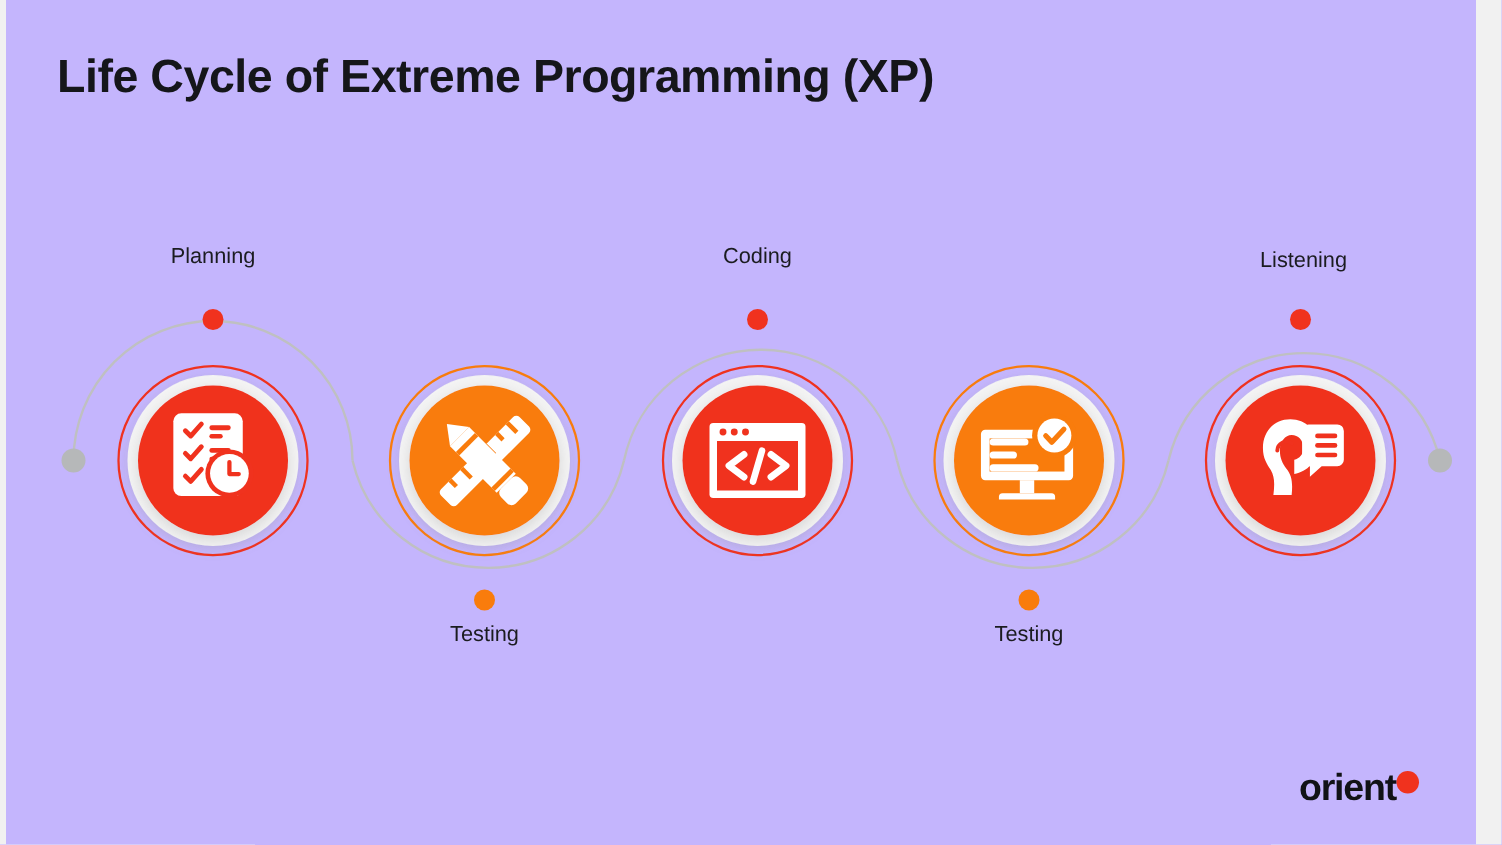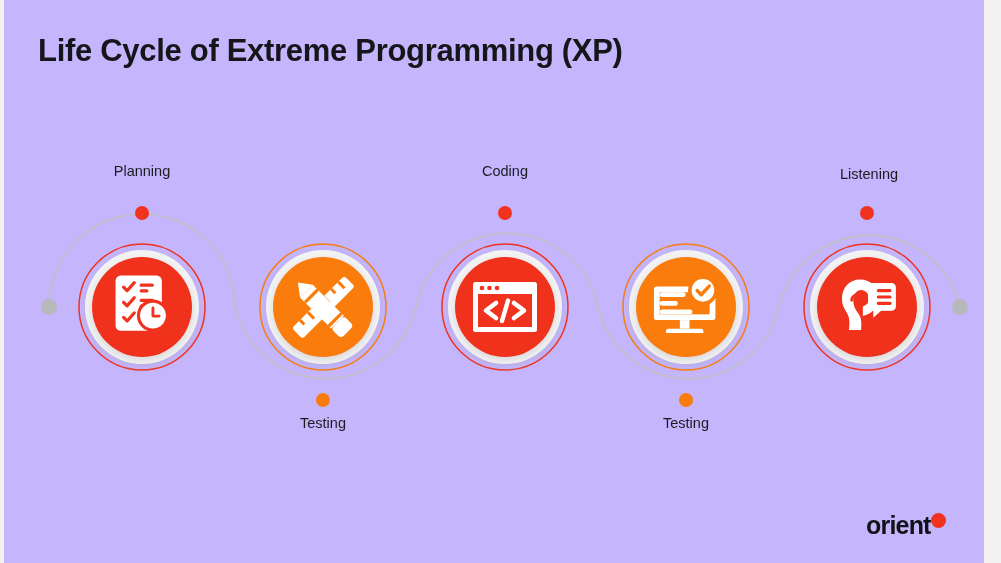--- a/index.html
+++ b/index.html
@@ -52,21 +52,21 @@
     white-space: nowrap;
     transform: translateX(-50%);
   }
 
   
   #brand-logo {
     position: absolute;
     left: 862px;
     top: 513px;
     display: flex;
-    align-items: flex-start;
+    align-items: flex-end;
     gap: 0;
   }
   #brand-logo .logo-word {
     font-size: 25px;
     font-weight: bold;
     color: #111216;
     letter-spacing: -0.8px;
     line-height: 1;
   }
   #brand-logo .logo-dot {

